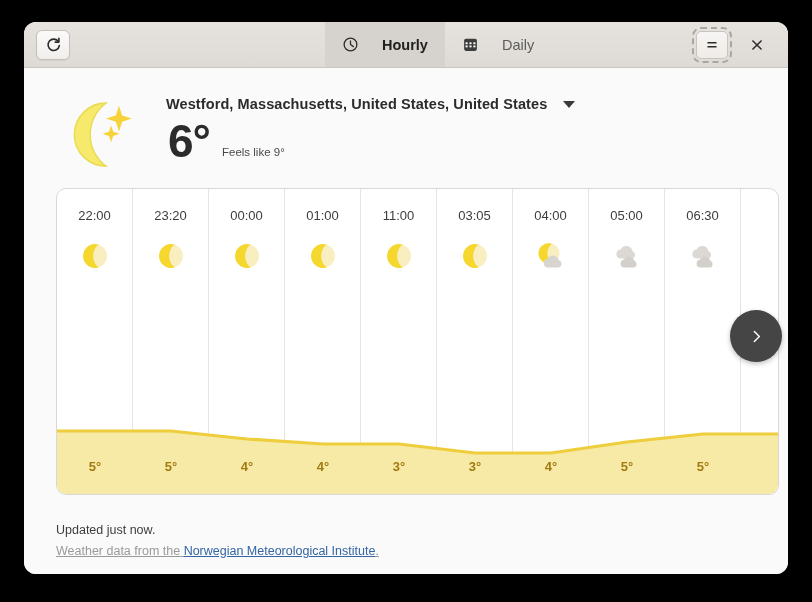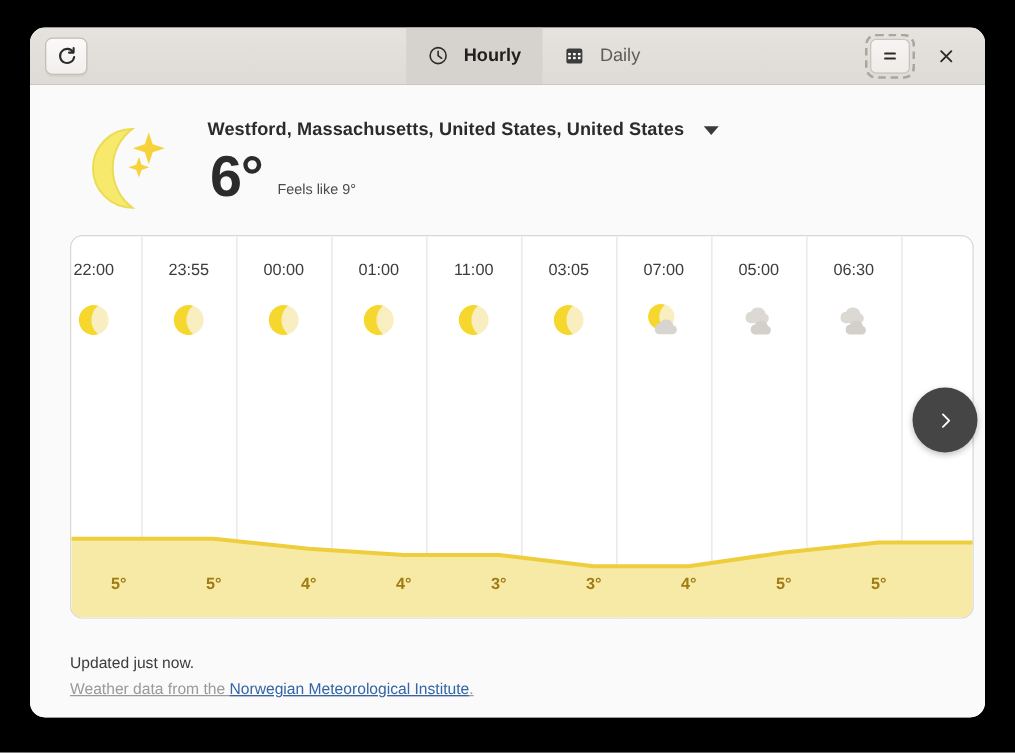--- a/index.html
+++ b/index.html
@@ -64,21 +64,21 @@
     left: 301px;
     top: 0;
     height: 45px;
     display: flex;
     align-items: stretch;
   }
 
   .tab {
     display: flex;
     align-items: center;
-    gap: 12px;
+    gap: 23px;
     padding: 0 17px;
     cursor: pointer;
     font-size: 14.5px;
     color: #5c5c5c;
     background: transparent;
   }
   .tab.active {
     background: #d6d2cd;
     color: #202020;
     font-weight: bold;
@@ -202,21 +202,20 @@
   .card {
     position: absolute;
     left: 0; top: 0;
     height: 307px;
     width: 723px;
     background: #ffffff;
     border: 1px solid #dbd8d4;
     border-radius: 10px;
     overflow: hidden;
     display: flex;
-    justify-content: center;
   }
 
   .hour-col {
     width: 76px;
     flex: 0 0 76px;
     border-right: 1px solid #e8e5e1;
     position: relative;
     display: flex;
     flex-direction: column;
     align-items: center;
@@ -381,21 +380,21 @@
 
         <div class="hour-col">
           <span class="hour-label">22:00</span>
           <svg class="hour-icon" viewBox="0 0 40 40">
             <circle cx="20" cy="20" r="14" fill="#f8eec0"></circle>
             <path d="M24 6.6 A14 14 0 1 0 24 33.4 A17.5 17.5 0 0 1 24 6.6 Z" fill="#f5d72e"></path>
           </svg>
         </div>
 
         <div class="hour-col">
-          <span class="hour-label">23:55</span>
+          <span class="hour-label">23:20</span>
           <svg class="hour-icon" viewBox="0 0 40 40">
             <circle cx="20" cy="20" r="14" fill="#f8eec0"></circle>
             <path d="M24 6.6 A14 14 0 1 0 24 33.4 A17.5 17.5 0 0 1 24 6.6 Z" fill="#f5d72e"></path>
           </svg>
         </div>
 
         <div class="hour-col">
           <span class="hour-label">00:00</span>
           <svg class="hour-icon" viewBox="0 0 40 40">
             <circle cx="20" cy="20" r="14" fill="#f8eec0"></circle>
@@ -421,21 +420,21 @@
 
         <div class="hour-col">
           <span class="hour-label">03:05</span>
           <svg class="hour-icon" viewBox="0 0 40 40">
             <circle cx="20" cy="20" r="14" fill="#f8eec0"></circle>
             <path d="M24 6.6 A14 14 0 1 0 24 33.4 A17.5 17.5 0 0 1 24 6.6 Z" fill="#f5d72e"></path>
           </svg>
         </div>
 
         <div class="hour-col">
-          <span class="hour-label">07:00</span>
+          <span class="hour-label">04:00</span>
           <svg class="hour-icon" viewBox="0 0 40 40">
             <circle cx="18" cy="17" r="12" fill="#f8eec0"></circle>
             <path d="M21 5.6 A12 12 0 1 0 21 28.4 A15 15 0 0 1 21 5.6 Z" fill="#f5d72e"></path>
             <path d="M15.5 33.5 a5.2 5.2 0 0 1 0.6 -10.2 a7 7 0 0 1 13 1.6 a4.4 4.4 0 0 1 -0.6 8.6 Z" fill="#d8d5d0"></path>
           </svg>
         </div>
 
         <div class="hour-col">
           <span class="hour-label">05:00</span>
           <svg class="hour-icon" viewBox="0 0 40 40">

